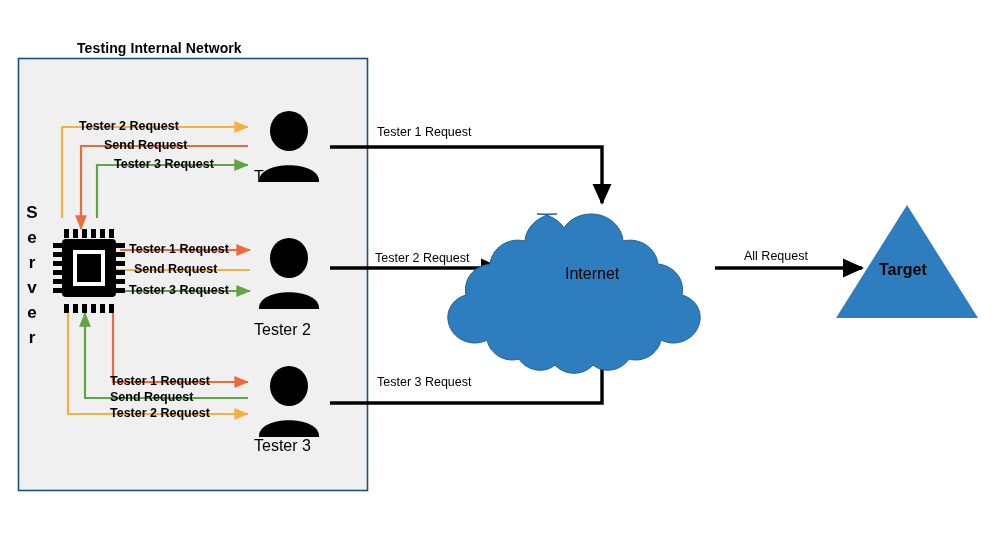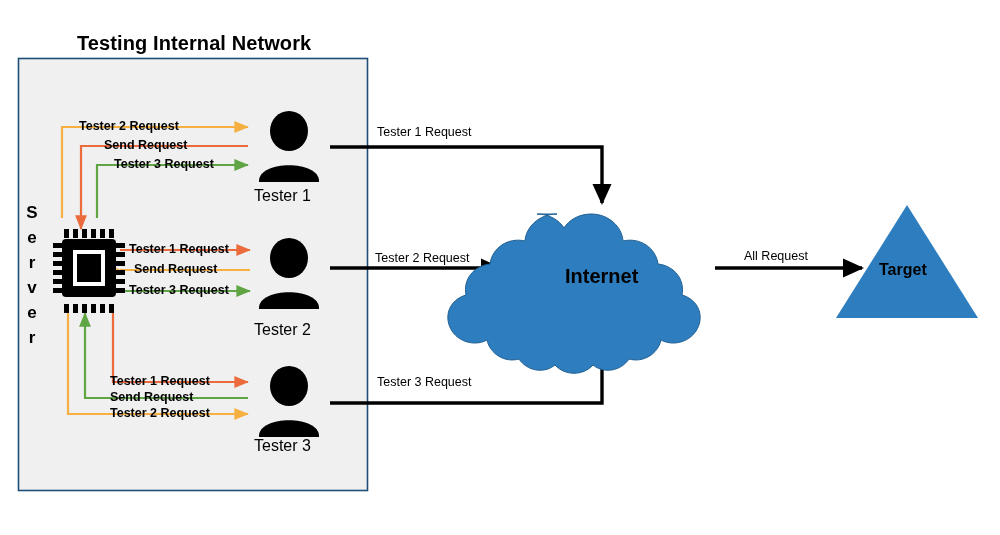--- a/index.html
+++ b/index.html
@@ -29,39 +29,40 @@
     display: block;
   }
   .lbl {
     position: absolute;
     white-space: nowrap;
     font-family: "Liberation Sans", sans-serif;
     color: #000000;
     line-height: 1;
   }
   .panel-title {
-    font-size: 20px;
+    font-size: 14px;
     font-weight: 700;
     letter-spacing: 0.1px;
+    margin-top: 8px;
   }
   .flow-label {
     font-size: 12.5px;
     font-weight: 700;
   }
   .black-flow-label {
     font-size: 12.5px;
     font-weight: 400;
   }
   .node-label {
     font-size: 16px;
     font-weight: 400;
   }
   .cloud-label {
-    font-size: 20px;
-    font-weight: 700;
+    font-size: 16px;
+    font-weight: 400;
   }
   .target-label {
     font-size: 16px;
     font-weight: 700;
   }
   .server-vert {
     position: absolute;
     left: 21px;
     top: 200px;
     width: 22px;
@@ -243,21 +244,21 @@
   <div class="lbl flow-label" style="left:114px; top:158px;">Tester 3 Request</div>
 
   <div class="lbl flow-label" style="left:129px; top:243px;">Tester 1 Request</div>
   <div class="lbl flow-label" style="left:134px; top:263px;">Send Request</div>
   <div class="lbl flow-label" style="left:129px; top:284px;">Tester 3 Request</div>
 
   <div class="lbl flow-label" style="left:110px; top:375px;">Tester 1 Request</div>
   <div class="lbl flow-label" style="left:110px; top:391px;">Send Request</div>
   <div class="lbl flow-label" style="left:110px; top:407px;">Tester 2 Request</div>
 
-  <div class="lbl node-label" style="left:254px; top:188px;">Tester 1</div>
+  <div class="lbl node-label" style="left:254px; top:169px;">Tester 1</div>
   <div class="lbl node-label" style="left:254px; top:322px;text-align:right;">Tester 2</div>
   <div class="lbl node-label" style="left:254px; top:438px;">Tester 3</div>
 
   <div class="lbl black-flow-label" style="left:377px; top:126px;">Tester 1 Request</div>
   <div class="lbl black-flow-label" style="left:375px; top:252px;">Tester 2 Request</div>
   <div class="lbl black-flow-label" style="left:377px; top:376px;">Tester 3 Request</div>
 
   <div class="lbl cloud-label" style="left:565px; top:266px;">Internet</div>
   <div class="lbl black-flow-label" style="left:744px; top:250px;">All Request</div>
   <div class="lbl target-label" style="left:879px; top:262px;">Target</div>

